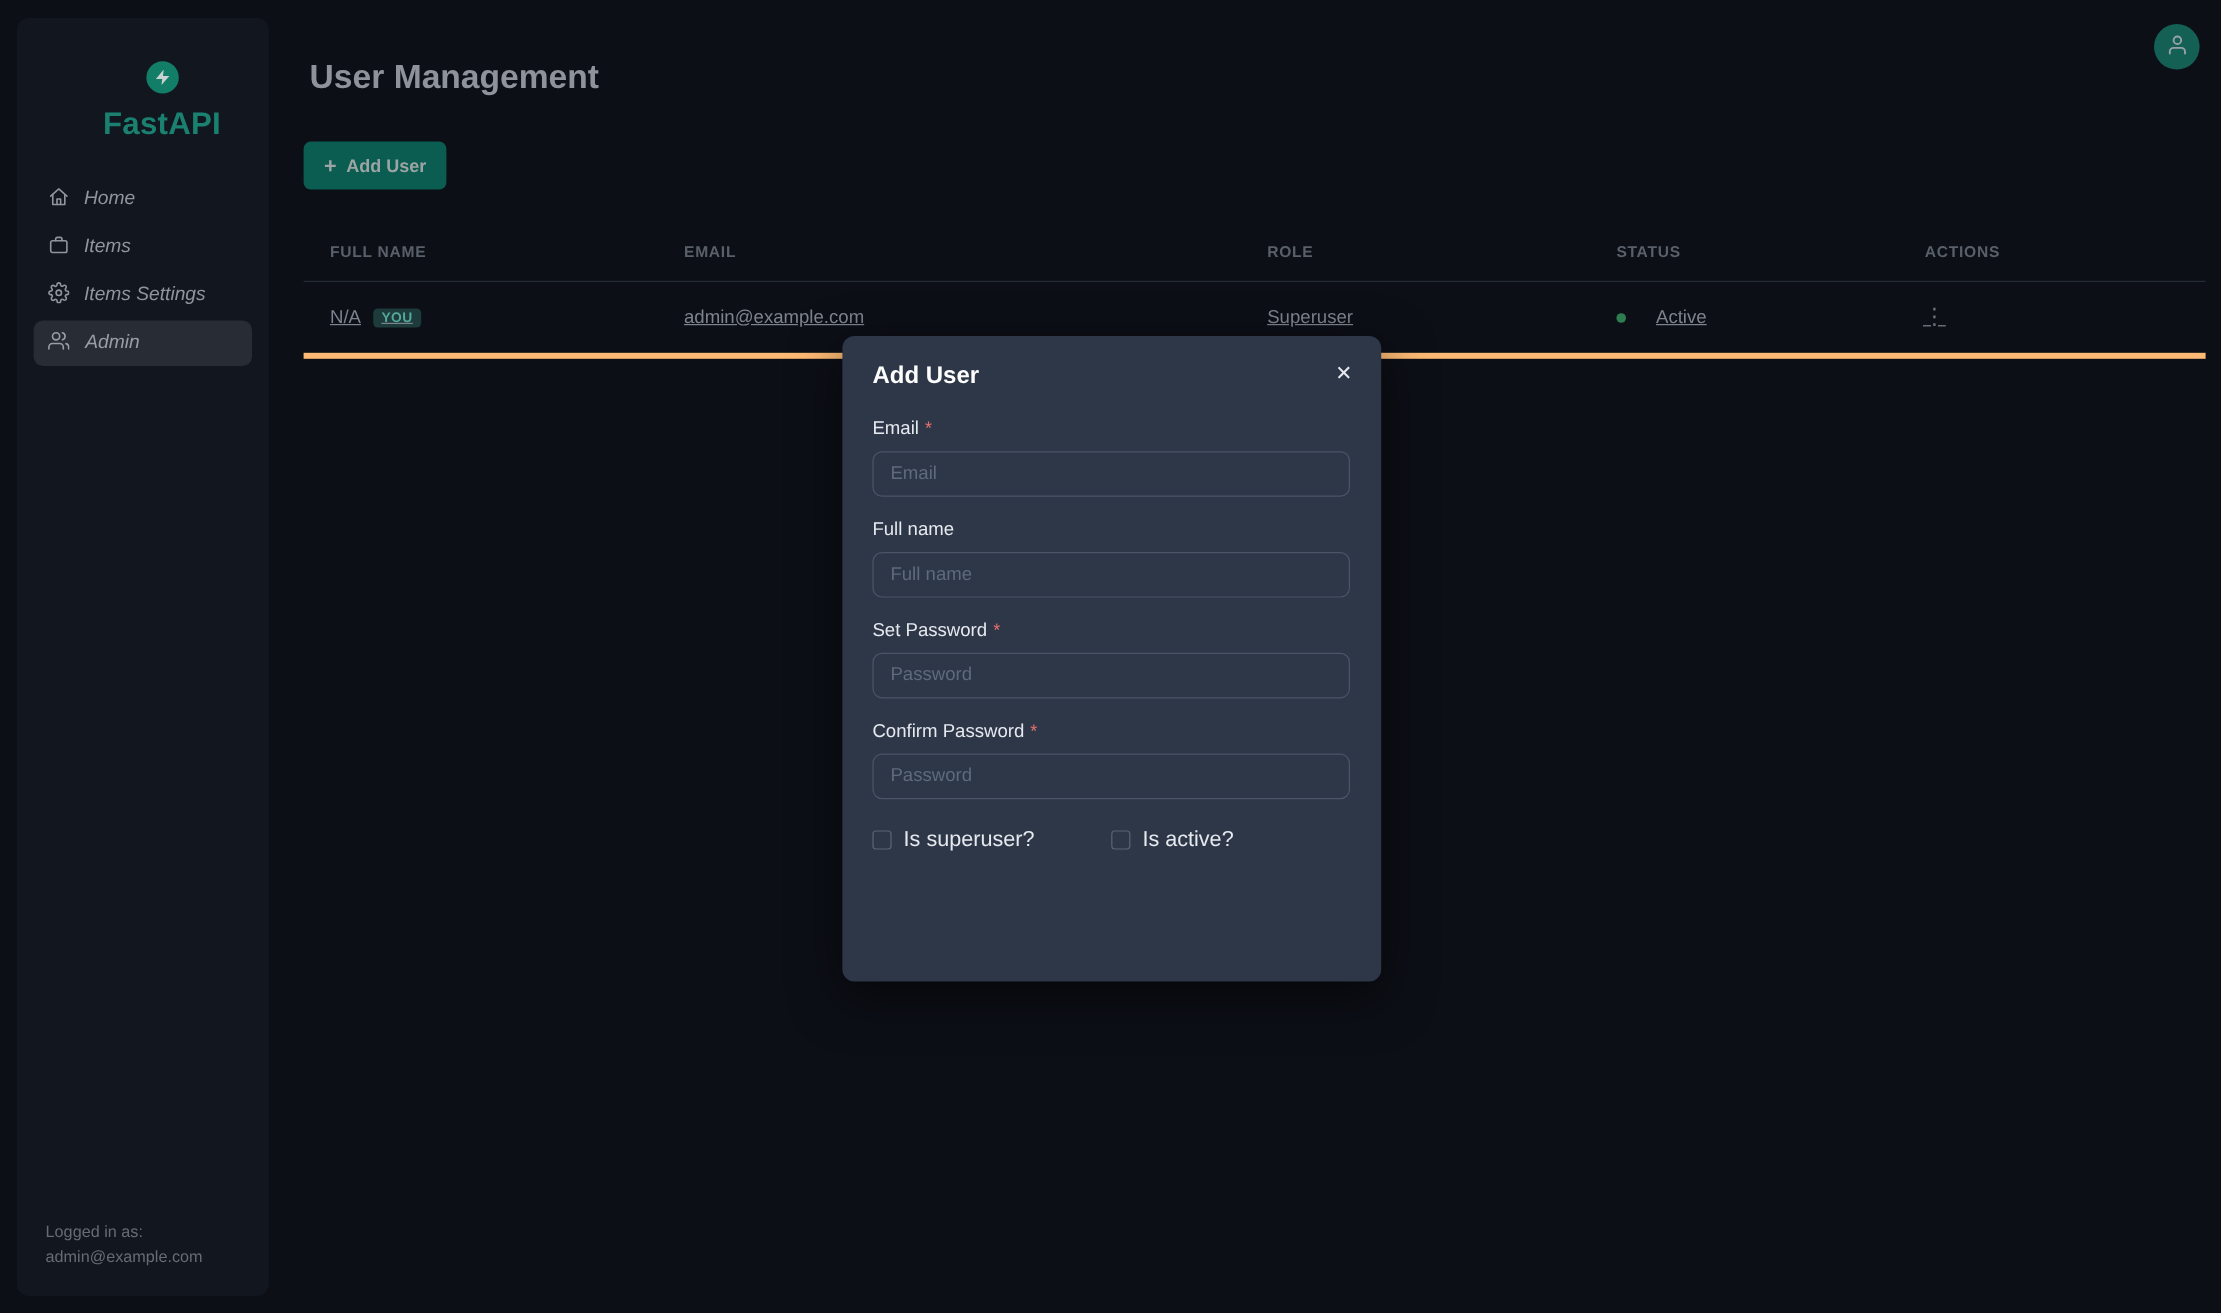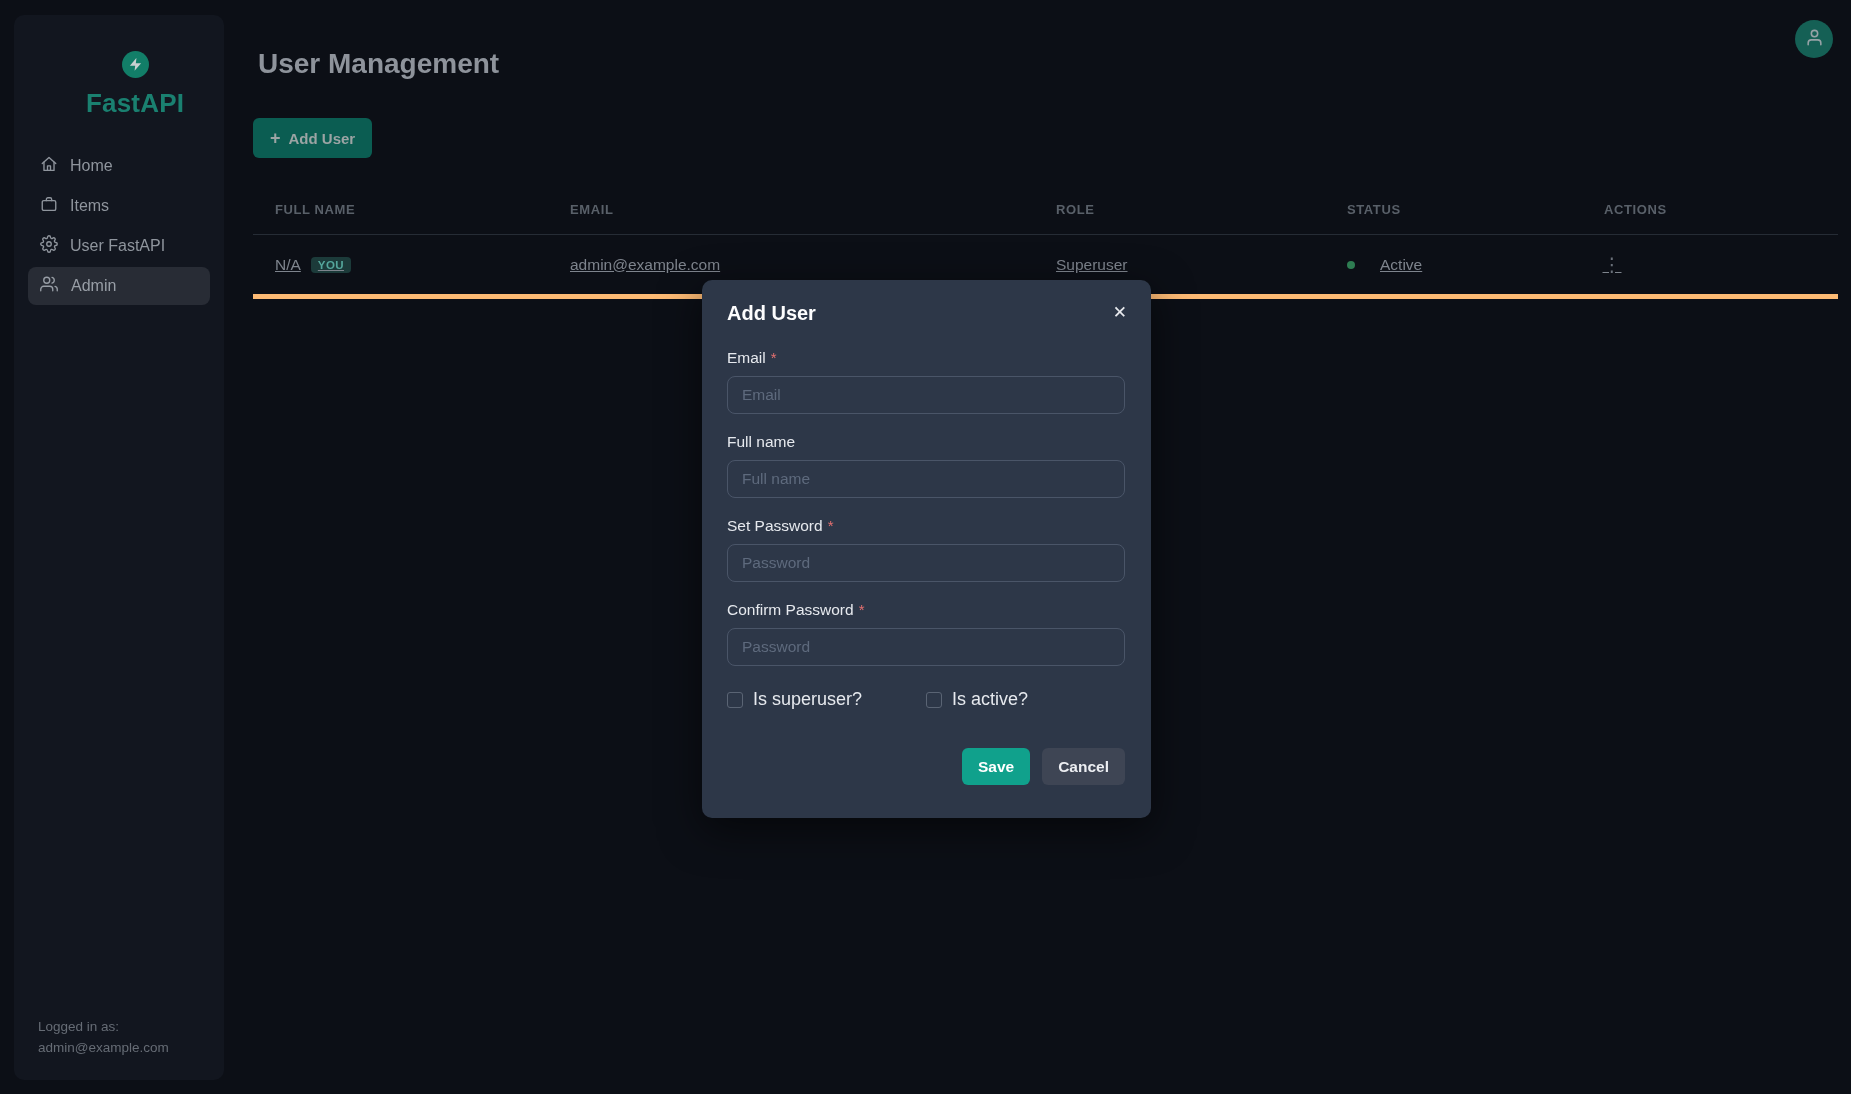--- a/index.html
+++ b/index.html
@@ -36,20 +36,21 @@
     font-size: 26px; font-weight: 600; color: #1a8070; letter-spacing: 0.2px;
   }
   .nav { margin: 28px 14px 0 14px; }
   .nav-item {
     display: flex; align-items: center; gap: 12px;
     height: 38px; margin-bottom: 2px;
     padding: 0 12px;
     border-radius: 8px;
     color: #8f959d; font-size: 16px;
     cursor: pointer;
+    font-style: italic;
   }
   .nav-item.active { background: #282c35; color: #989ea6; gap: 13px; }
   .nav-item svg { width: 18px; height: 18px; flex: 0 0 auto; }
   .sidebar-footer {
     position: absolute; left: 24px; bottom: 22px;
     font-size: 13.5px; color: #666c75; line-height: 21px;
   }
 
   
   .page-title {
@@ -194,21 +195,21 @@
       </span>
       <span>Items</span>
     </div>
     <div class="nav-item">
       <span>
         <svg viewBox="0 0 24 24" fill="none" stroke="currentColor" stroke-width="1.8" stroke-linecap="round" stroke-linejoin="round" width="18" height="18">
             <circle cx="12" cy="12" r="3"></circle>
             <path d="M19.4 15a1.65 1.65 0 0 0 .33 1.82l.06.06a2 2 0 0 1 0 2.83 2 2 0 0 1-2.83 0l-.06-.06a1.65 1.65 0 0 0-1.82-.33 1.65 1.65 0 0 0-1 1.51V21a2 2 0 0 1-2 2 2 2 0 0 1-2-2v-.09A1.65 1.65 0 0 0 9 19.4a1.65 1.65 0 0 0-1.82.33l-.06.06a2 2 0 0 1-2.83 0 2 2 0 0 1 0-2.83l.06-.06a1.65 1.65 0 0 0 .33-1.82 1.65 1.65 0 0 0-1.51-1H3a2 2 0 0 1-2-2 2 2 0 0 1 2-2h.09A1.65 1.65 0 0 0 4.6 9a1.65 1.65 0 0 0-.33-1.82l-.06-.06a2 2 0 0 1 0-2.83 2 2 0 0 1 2.83 0l.06.06a1.65 1.65 0 0 0 1.82.33H9a1.65 1.65 0 0 0 1-1.51V3a2 2 0 0 1 2-2 2 2 0 0 1 2 2v.09a1.65 1.65 0 0 0 1 1.51 1.65 1.65 0 0 0 1.82-.33l.06-.06a2 2 0 0 1 2.83 0 2 2 0 0 1 0 2.83l-.06.06a1.65 1.65 0 0 0-.33 1.82V9a1.65 1.65 0 0 0 1.51 1H21a2 2 0 0 1 2 2 2 2 0 0 1-2 2h-.09a1.65 1.65 0 0 0-1.51 1z"></path>
           </svg>
       </span>
-      <span>User FastAPI</span>
+      <span>Items Settings</span>
     </div>
     <div class="nav-item active">
       <span>
         <svg viewBox="0 0 24 24" fill="none" stroke="currentColor" stroke-width="1.8" stroke-linecap="round" stroke-linejoin="round" width="18" height="18">
             <path d="M17 21v-2a4 4 0 0 0-4-4H5a4 4 0 0 0-4 4v2"></path>
             <circle cx="9" cy="7" r="4"></circle>
             <path d="M23 21v-2a4 4 0 0 0-3-3.87"></path>
             <path d="M16 3.13a4 4 0 0 1 0 7.75"></path>
           </svg>
       </span>
@@ -306,17 +307,13 @@
         <span class="cb-box"></span>
         <span class="cb-label">Is superuser?</span>
       </div>
       <div class="checkbox-item">
         <span class="cb-box"></span>
         <span class="cb-label">Is active?</span>
       </div>
     </div>
   </div>
 
-  <div class="modal-footer">
-    <button class="btn btn-save">Save</button>
-    <button class="btn btn-cancel">Cancel</button>
-  </div>
 </div>
 
 </body></html>

